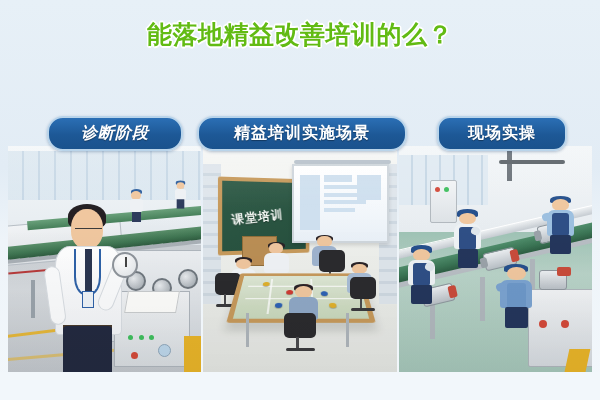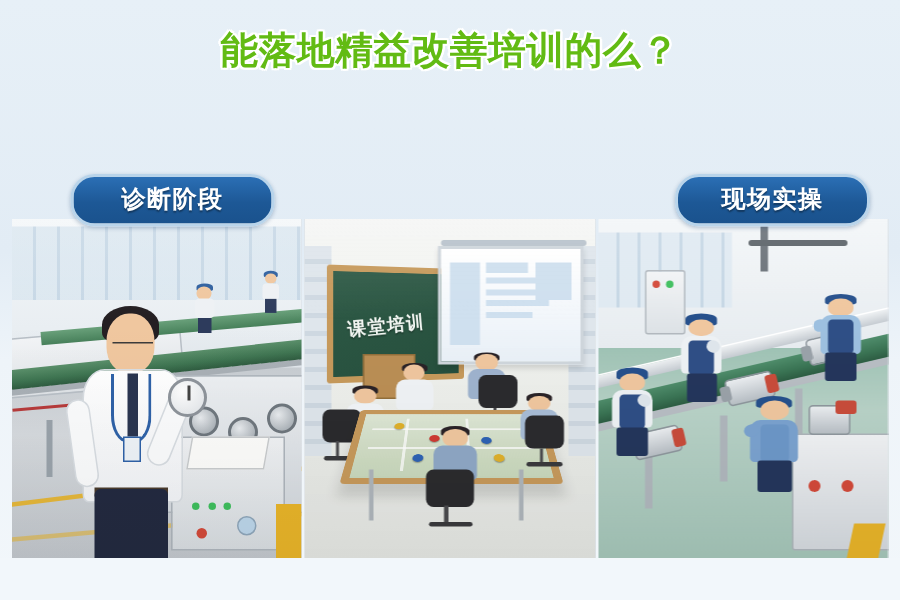--- a/index.html
+++ b/index.html
@@ -34,23 +34,23 @@
     position:absolute;top:0;height:31px;
     display:flex;align-items:center;justify-content:center;
     border-radius:16px;
     background:linear-gradient(180deg,#2b6fb5 0%,#1d5896 55%,#1a528d 100%);
     border:2.5px solid #b9d4ea;
     box-shadow:0 1px 3px rgba(20,60,110,.30);
     color:#ffffff;font-size:16px;font-weight:bold;letter-spacing:1px;
     white-space:nowrap;
     text-shadow:0 1px 1px rgba(0,0,0,.35);
   }
-  .badge.b1{left:47px;width:132px;}
+  .badge.b1{left:47px;width:132px;font-style:italic;}
   .badge.b2{left:197px;width:206px;}
-  .badge.b3{left:450px;width:126px;}
+  .badge.b3{left:437px;width:126px;border-radius:13px;}
   
   .panels{position:absolute;left:8px;top:146px;width:584px;height:226px;display:flex;gap:2px;}
   .panel{position:relative;width:193.3px;height:226px;overflow:hidden;background:#cfd6db;}
   .panel .scene{position:absolute;inset:0;}
   
   .wall{position:absolute;left:0;top:0;width:100%;height:46%;
         background:linear-gradient(180deg,#f4f7f9 0%,#e9eef2 70%,#dfe5ea 100%);}
   .windowrow{position:absolute;left:0;top:2%;width:100%;height:22%;
         background:repeating-linear-gradient(90deg,#dbe7f0 0 14px,#c3d5e4 14px 16px);
         opacity:.9;}
@@ -178,20 +178,21 @@
 <body>
 
 <div class="poster">
 
   <div class="title-block">
     <span class="title-line">能落地精益改善培训的么？</span>
   </div>
 
   <div class="badge-row">
     <div class="badge b1">诊断阶段</div>
+    <div class="badge b2">精益培训实施场景</div>
     <div class="badge b3">现场实操</div>
   </div>
 
   <div class="panels">
 
     <div class="panel p1">
       <div class="scene">
         <div class="wall"></div>
         <div class="windowrow"></div>
         <div class="floor"></div>

